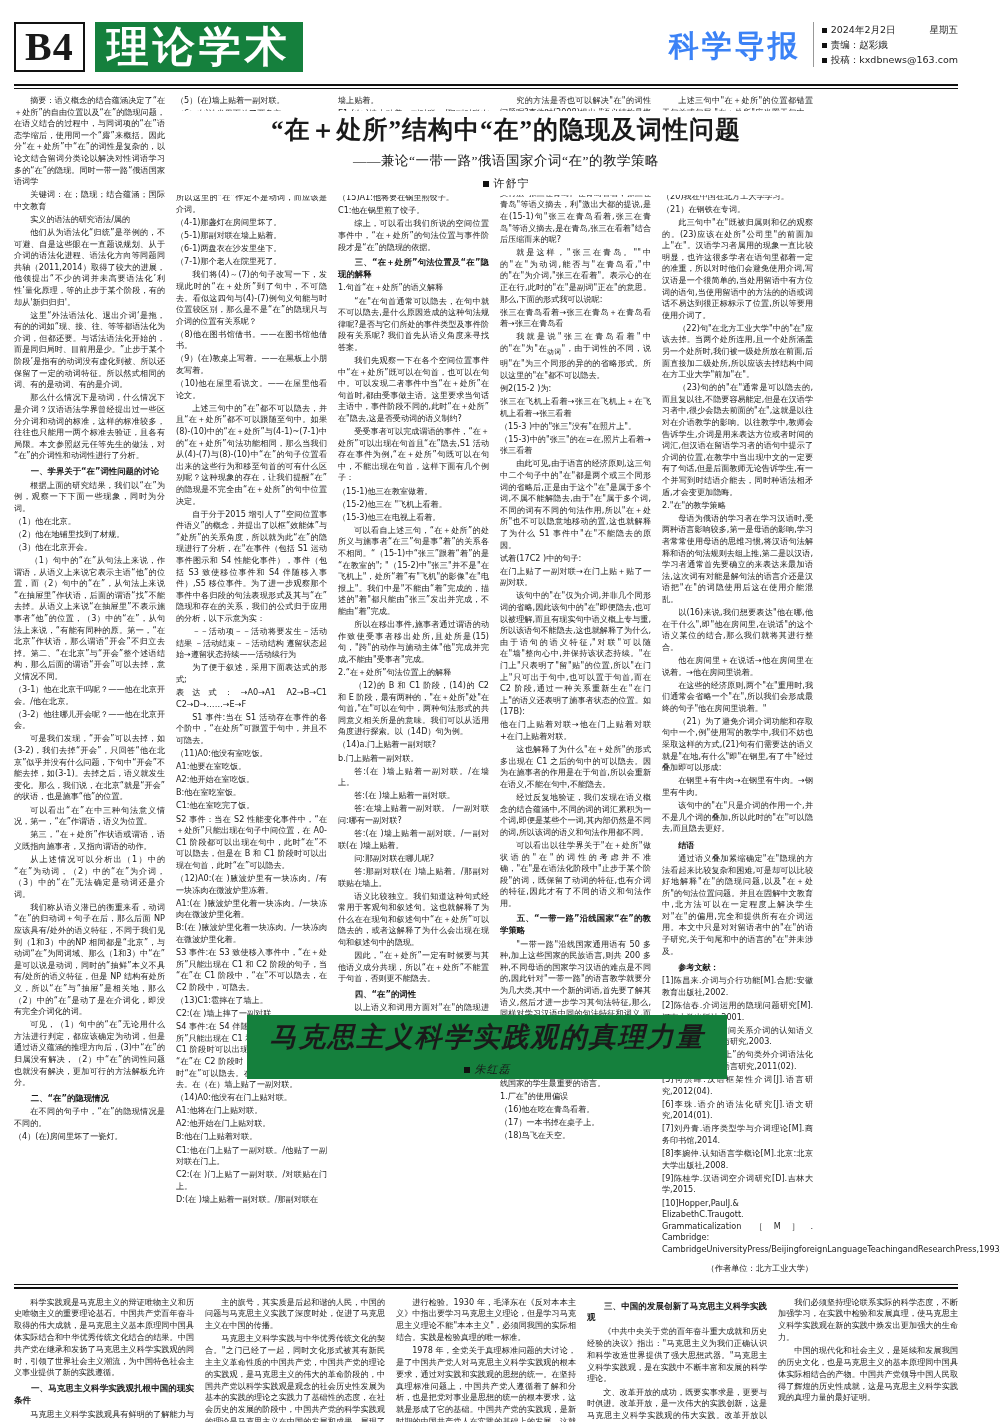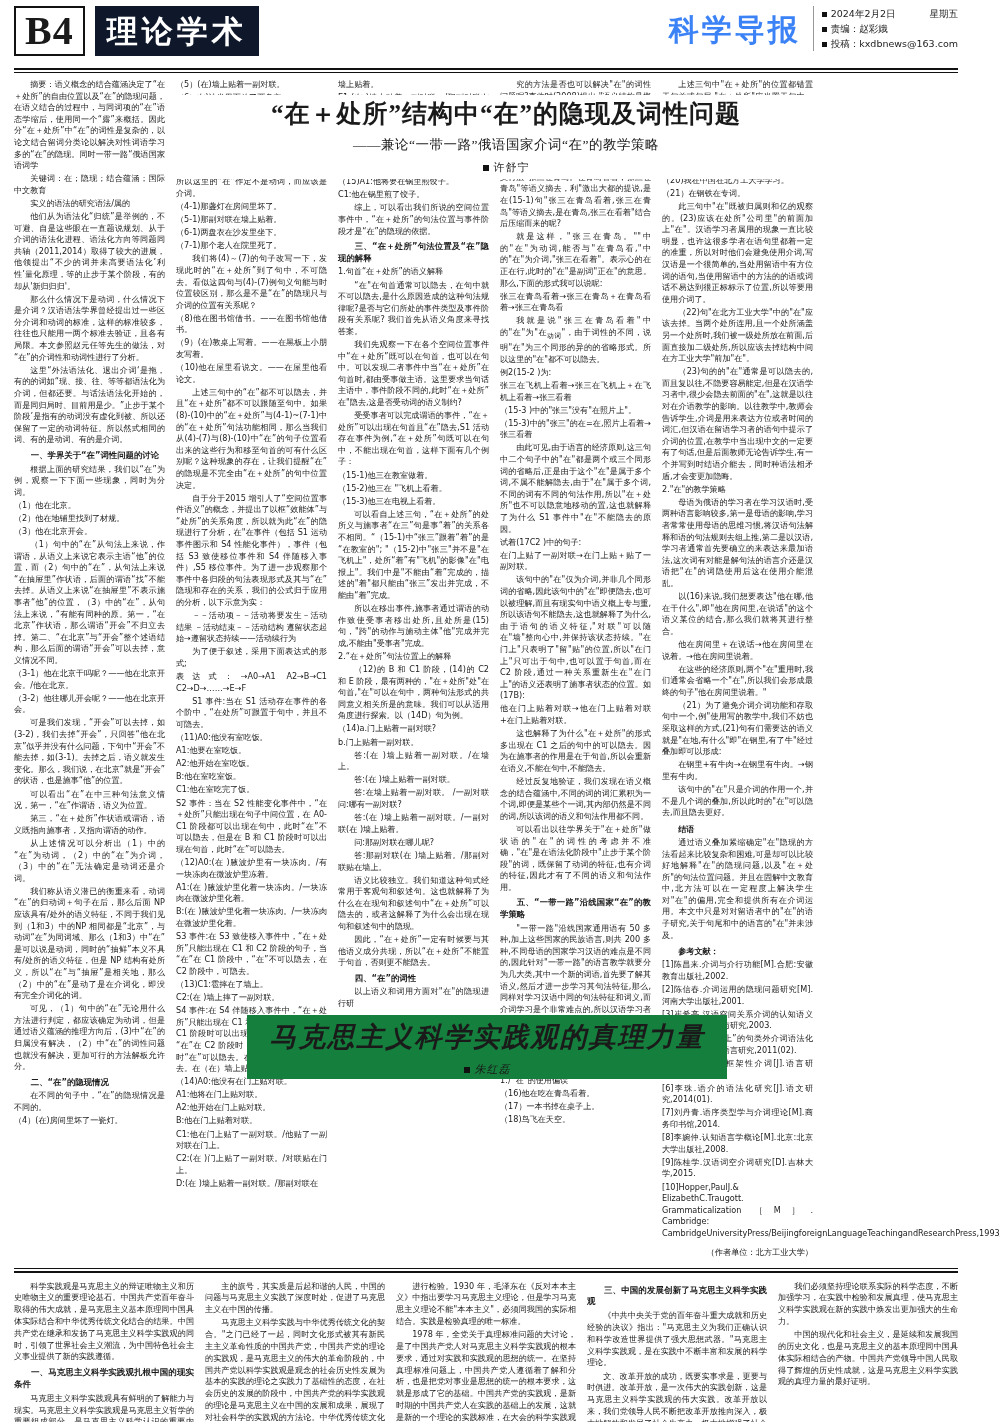--- a/index.html
+++ b/index.html
@@ -3,31 +3,31 @@
 <meta charset="utf-8">
 <style>
   html,body{margin:0;padding:0;background:#ffffff;}
   body{
     width:1000px;height:1422px;
     font-family:"DejaVu Sans","Liberation Sans",sans-serif;
     color:#1a1a1a;
     position:relative;
     overflow:hidden;
   }
-  .page{width:972px;height:1422px;position:relative;box-sizing:border-box;padding:6px 14px;}
+  .page{width:972px;height:1422px;position:relative;box-sizing:border-box;padding:22px 14px;}
 
   
   .masthead{display:flex;align-items:flex-start;justify-content:space-between;height:58px;}
   .mh-left{display:flex;align-items:center;gap:10px;}
   .page-num{
     font-size:40px;font-weight:bold;font-family:"Liberation Serif",serif;
     border:2px solid #111;padding:0px 9px;line-height:46px;letter-spacing:1px;
   }
   .section-badge{
-    background:#0f172a;color:#fff;font-size:31px;font-weight:bold;
+    background:#15803d;color:#fff;font-size:42px;font-weight:bold;
     font-family:"DejaVu Sans",sans-serif;padding:3px 12px;letter-spacing:4px;line-height:44px;
   }
   .mh-right{display:flex;align-items:flex-start;gap:12px;}
   .paper-title{
     font-family:"Liberation Serif",serif;font-weight:bold;font-size:30px;letter-spacing:3px;
     color:#3b82f6;margin-top:4px;
   }
   .mh-meta{font-size:9.5px;line-height:15px;color:#222;border-left:1px solid #999;padding-left:8px;}
   .mh-meta div{white-space:nowrap;}
   .mh-meta .sq{display:inline-block;width:5px;height:5px;background:#111;margin-right:4px;vertical-align:middle;}
@@ -98,22 +98,22 @@
 
   <div class="article1">
 
     <div class="a1-body">
 
       <div class="a1-col">
         <p>摘要：语义概念的结合蕴涵决定了“在＋处所”的自由位置以及“在”的隐现问题，在语义结合的过程中，与同词项的“在”语态学缩后，使用同一个“露”来概括。因此分“在＋处所”中“在”的词性是复杂的，以论文结合留词分类论以解决对性词语学习多的“在”的隐现。同时一带一路“俄语国家语词学</p>
         <p class="kw">关键词：在；隐现；结合蕴涵；国际中文教育</p>
         <p>实义的语法的研究语法/属的</p>
         <p>他们从为语法化“归统”是举例的，不可避、自是这些眼在一直题说规划、从于介词的语法化进程、语法化方向等同题同共轴（2011,2014）取得了较大的进展，他领提出“不少的词并未高要语法化’利性’量化原理，等的止步于某个阶段，有的却从'新归归归'。</p>
+        <p>这里“外法语法化、退出介词‘是拖，有的的词如“现、接、往、等等都语法化为介词，但都还要。与话法语法化开始的，而是同归局时、目前用是少。”止步于某个阶段’是指有的动词没有虚化到被、所以还保留了一定的动词特征。所以然式相同的词、有的是动词、有的是介词。</p>
         <p>那么什么情况下是动词，什么情况下是介词？汉语语法学界曾经提出过一些区分介词和动词的标准，这样的标准较多，往往也只能用一两个标准去验证，且各有局限。本文参照赵元任等先生的做法，对“在”的介词性和动词性进行了分析。</p>
-        <p>这里“外法语法化、退出介词‘是拖，有的的词如“现、接、往、等等都语法化为介词，但都还要。与话法语法化开始的，而是同归局时、目前用是少。”止步于某个阶段’是指有的动词没有虚化到被、所以还保留了一定的动词特征。所以然式相同的词、有的是动词、有的是介词。</p>
         <h4>一、学界关于“在”词性问题的讨论</h4>
         <p>根据上面的研究结果，我们以“在”为例，观察一下下面一些现象，同时为分词。</p>
         <p class="noind">（1）他在北京。</p>
         <p class="noind">（2）他在地铺里找到了材规。</p>
         <p class="noind">（3）他在北京开会。</p>
         <p>（1）句中的“在”从句法上来说，作谓语，从语义上来说它表示主语“他”的位置，而（2）句中的“在”，从句法上来说“在抽屉里”作状语，后面的谓语“找”不能去掉。从语义上来说“在抽屉里”不表示施事者“他”的位置，（3）中的“在”，从句法上来说，“有能有同种的原。第一，“在北京”作状语，那么谓语“开会”不归立去掉。第二、“在北京”与“开会”整个述语结构，那么后面的谓语“开会”可以去掉，意义情况不同。</p>
         <p class="noind">（3-1）他在北京干吗呢？——他在北京开会。/他在北京。</p>
         <p class="noind">（3-2）他往哪儿开会呢？——他在北京开会。</p>
         <p>可是我们发现，“开会”可以去掉，如(3-2)，我们去掉“开会”，只回答“他在北京”似乎并没有什么问题，下句中“开会”不能去掉，如(3-1)。去掉之后，语义就发生变化。那么，我们说，在北京“就是“开会”的状语，也是施事“他”的位置。</p>
         <p>可以看出“在”在中三种句法意义情况，第一，“在”作谓语，语义为位置。</p>

